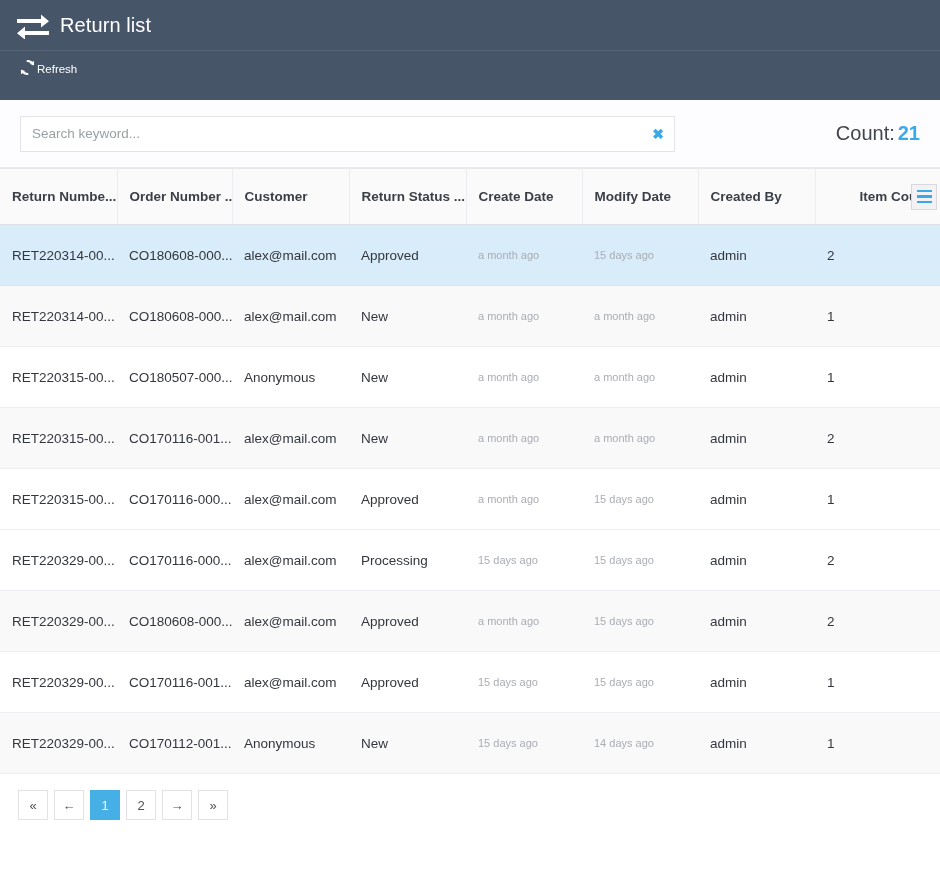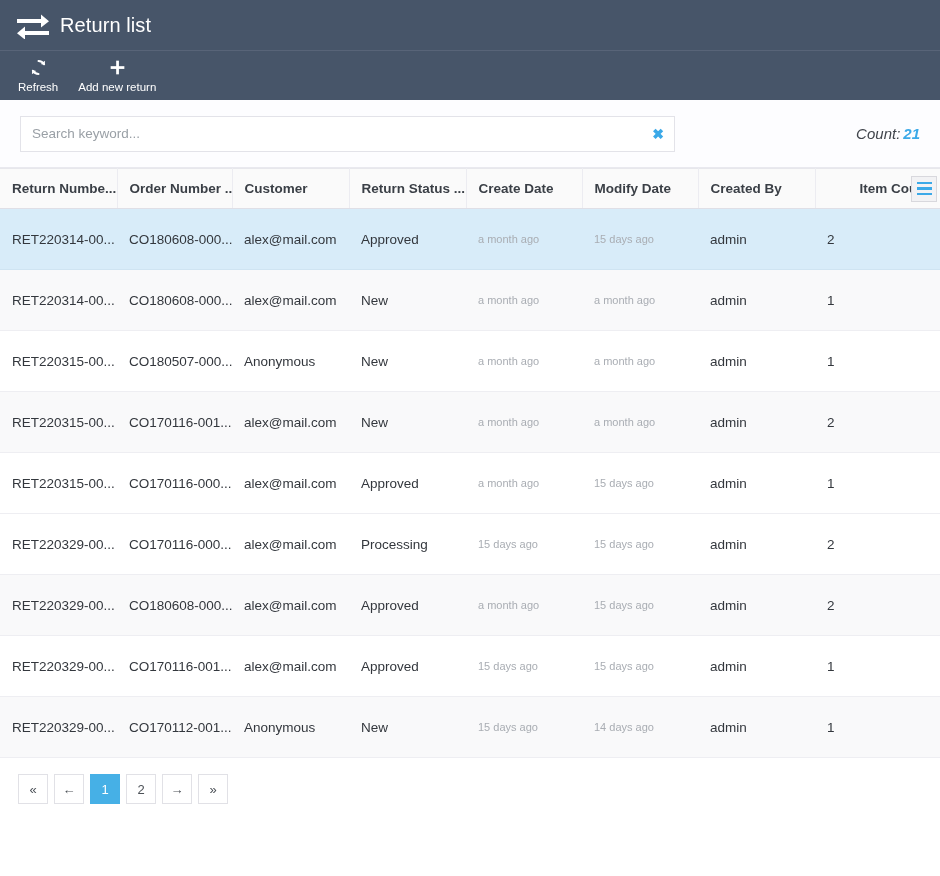--- a/index.html
+++ b/index.html
@@ -35,21 +35,21 @@
   
   .toolbar {
     height: 49px;
     background: #475569;
     display: flex;
     align-items: flex-start;
     padding-left: 8px;
   }
   .tb-btn {
     display: flex;
-    flex-direction: column;
+    flex-direction: row;
     align-items: center;
     justify-content: center;
     padding: 5px 10px 0 10px;
     cursor: pointer;
     min-width: 52px;
   }
   .tb-btn .tb-ico {
     height: 22px;
     display: flex; align-items: center; justify-content: center;
     color: #fff;
@@ -98,43 +98,42 @@
     color: #3ba9e8;
     font-size: 14px;
     line-height: 1;
     cursor: pointer;
     font-weight: bold;
     background: none; border: 0;
     font-family: "Liberation Sans", sans-serif;
   }
   .count-wrap {
     margin-left: auto;
-    font-size: 15px;
+    font-size: 20px;
     color: #41454c;
     white-space: nowrap;
-    font-style: italic;
   }
   .count-wrap .count-num { color: #3ba9e8; font-weight: 600; margin-left: 3px; }
 
   
   .grid { width: 940px; }
   table.grid-table {
     width: 940px;
     border-collapse: collapse;
     table-layout: fixed;
   }
   table.grid-table th,
   table.grid-table td {
     text-align: left;
     overflow: hidden;
     white-space: nowrap;
   }
   thead tr { background: #fafafa; }
   thead th {
-    height: 40px;
+    height: 56px;
     font-size: 13.5px;
     font-weight: bold;
     color: #3a3f46;
     padding: 0 0 0 12px;
     border-top: 1px solid #e7e7ec;
     border-bottom: 1px solid #dfdfe6;
     border-right: 1px solid #ececf1;
     position: relative;
     margin-left: 8px;
   }
@@ -212,29 +211,20 @@
   <div class="tb-btn">
     <span class="tb-ico">
       <svg width="19" height="19" viewBox="0 0 20 20" aria-hidden="true">
         <path d="M10 3.2a6.8 6.8 0 0 1 5.9 3.4" stroke="#fff" stroke-width="2.1" fill="none" stroke-linecap="round"></path>
         <path d="M10 16.8a6.8 6.8 0 0 1-5.9-3.4" stroke="#fff" stroke-width="2.1" fill="none" stroke-linecap="round"></path>
         <path d="M16.9 3.0 L16.6 7.4 L12.3 6.4 Z" fill="#fff"></path>
         <path d="M3.1 17.0 L3.4 12.6 L7.7 13.6 Z" fill="#fff"></path>
       </svg>
     </span>
     <span class="tb-label">Refresh</span>
-  </div>
-  <div class="tb-btn">
-    <span class="tb-ico">
-      <svg width="19" height="19" viewBox="0 0 20 20" aria-hidden="true">
-        <rect x="8.6" y="2.8" width="2.9" height="14.4" fill="#fff"></rect>
-        <rect x="2.8" y="8.6" width="14.4" height="2.9" fill="#fff"></rect>
-      </svg>
-    </span>
-    <span class="tb-label">Add new return</span>
   </div>
 </div>
 
 <div class="searchstrip">
   <div class="searchbox">
     <input type="text" value="" placeholder="Search keyword..." style="">
     <button class="clear-btn">✖</button>
   </div>
   <div class="count-wrap">
     <span>Count:</span><span class="count-num">21</span>

